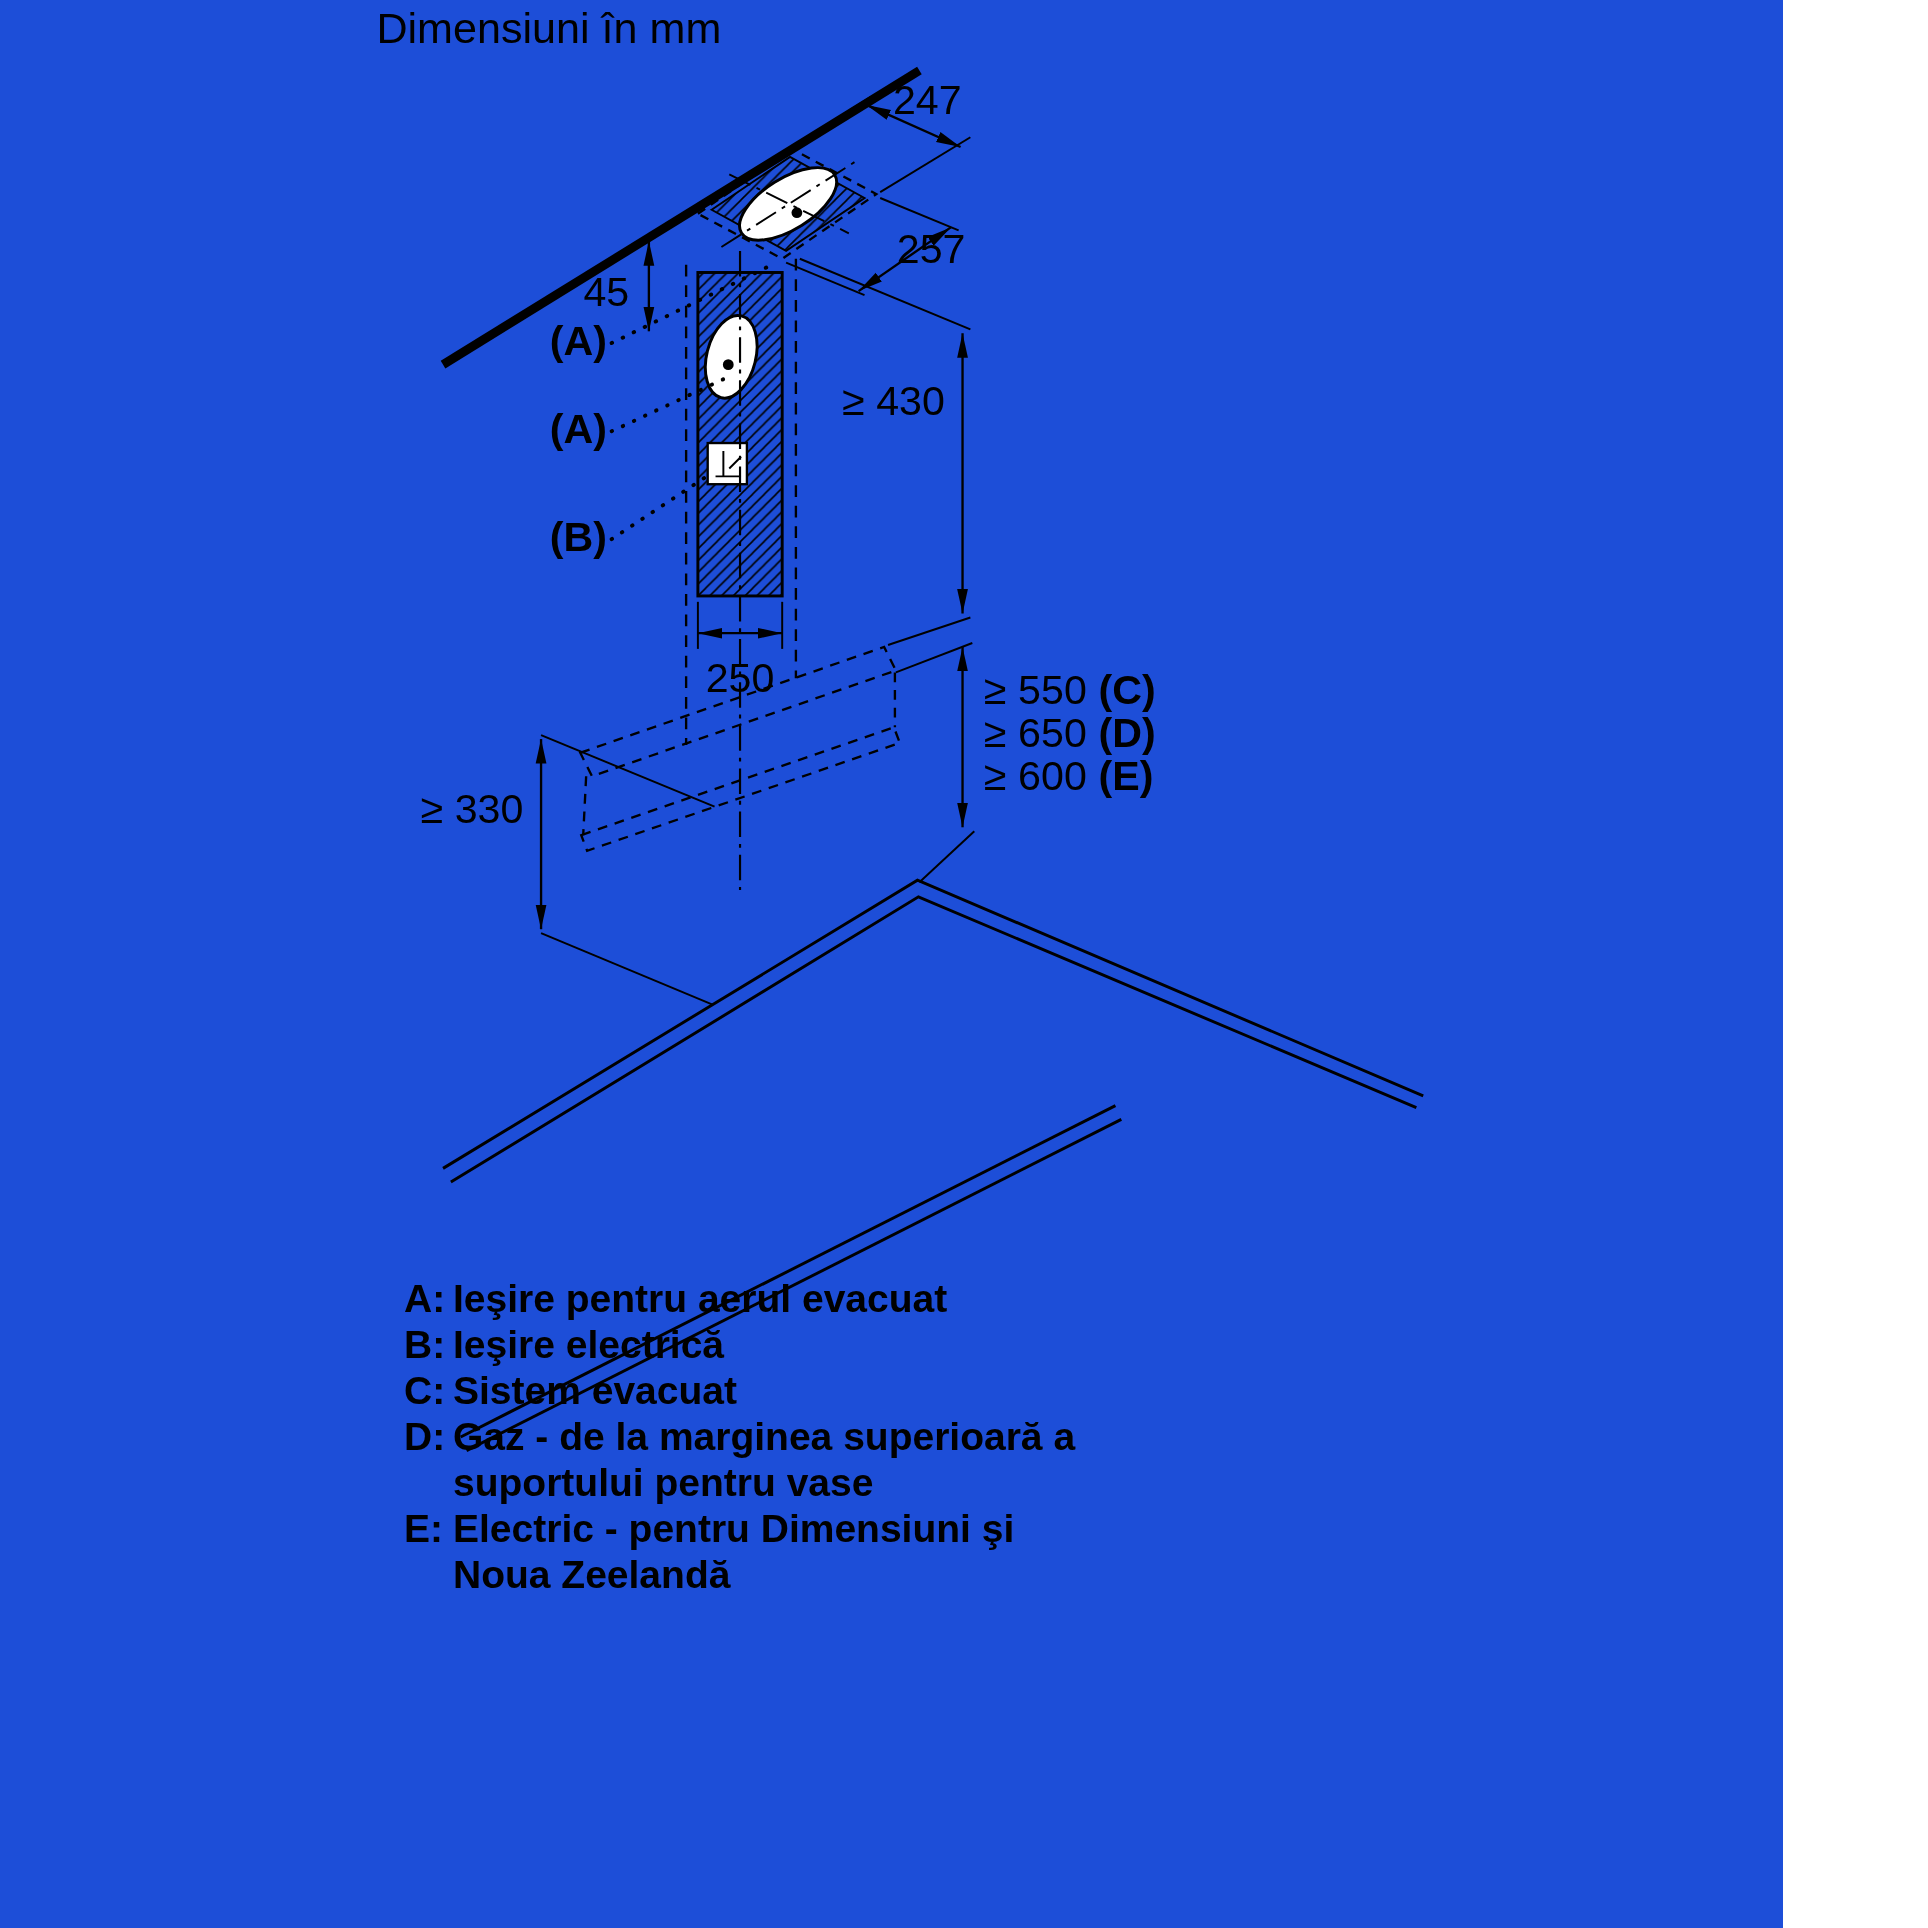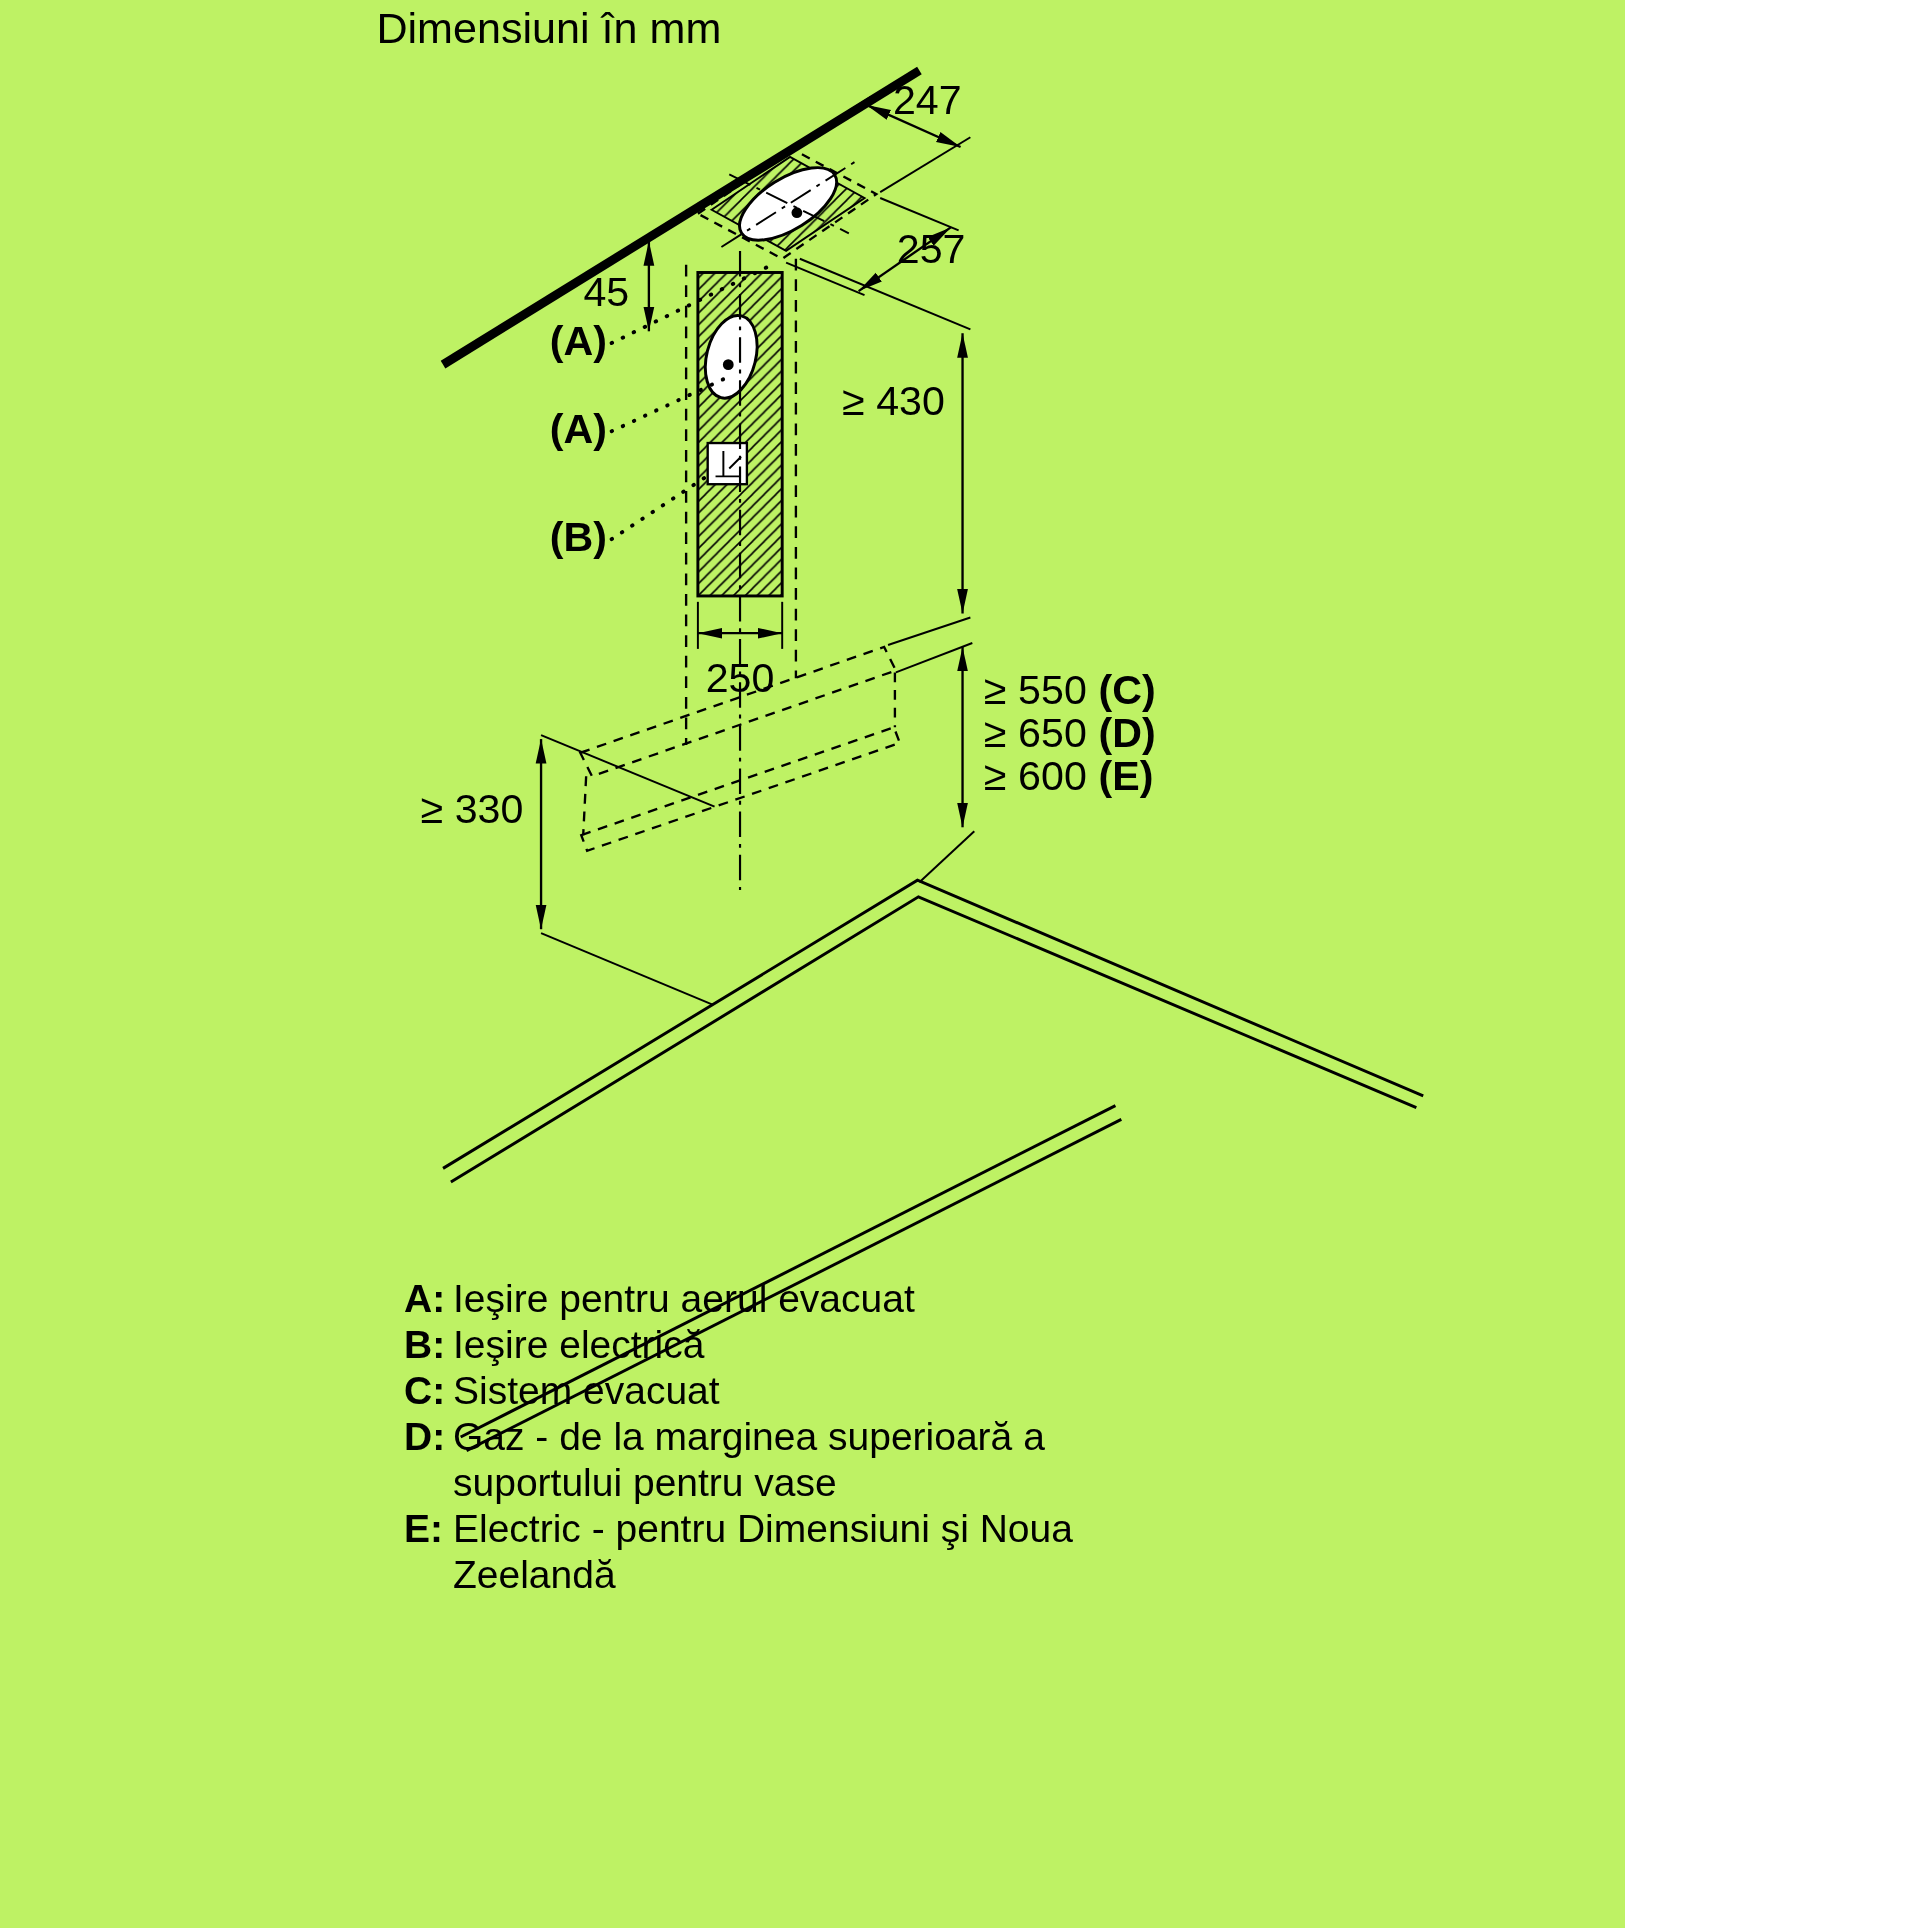--- a/index.html
+++ b/index.html
@@ -1,27 +1,27 @@
 <!DOCTYPE html>
 <html><head>
 <meta charset="utf-8">
 <style>
   html,body{margin:0;padding:0;background:#fff;}
-  .canvas{position:relative;width:1625px;height:1929px;background:#bef264;overflow:hidden;
+  .canvas{position:relative;width:1783px;height:1929px;background:#1d4ed8;overflow:hidden;
           font-family:"Liberation Sans",sans-serif;color:#000;}
   svg{position:absolute;left:0;top:0;}
   svg text{fill:#000;}
   .title-text{font:400 44px "Liberation Sans",sans-serif;}
   .dim{font:400 42px "Liberation Sans",sans-serif;}
   .callout{font:700 42px "Liberation Sans",sans-serif;}
   .ref{font-weight:700;}
   .legend{position:absolute;left:404px;top:1276px;font-size:39px;line-height:46px;}
   .legend-row{display:grid;grid-template-columns:49px 655px;}
   .legend-key{font-weight:700;}
-  .legend-text{font-weight:400;}
+  .legend-text{font-weight:700;}
 </style>
 </head>
 <body>
 
 <div class="canvas">
 
 <svg width="1929" height="1929" viewBox="0 0 1968 1968">
   <defs>
     <pattern id="hatch" width="12" height="12" patternUnits="userSpaceOnUse">
       <path d="M0,12 L12,0" stroke="#000" stroke-width="1.6"></path>

